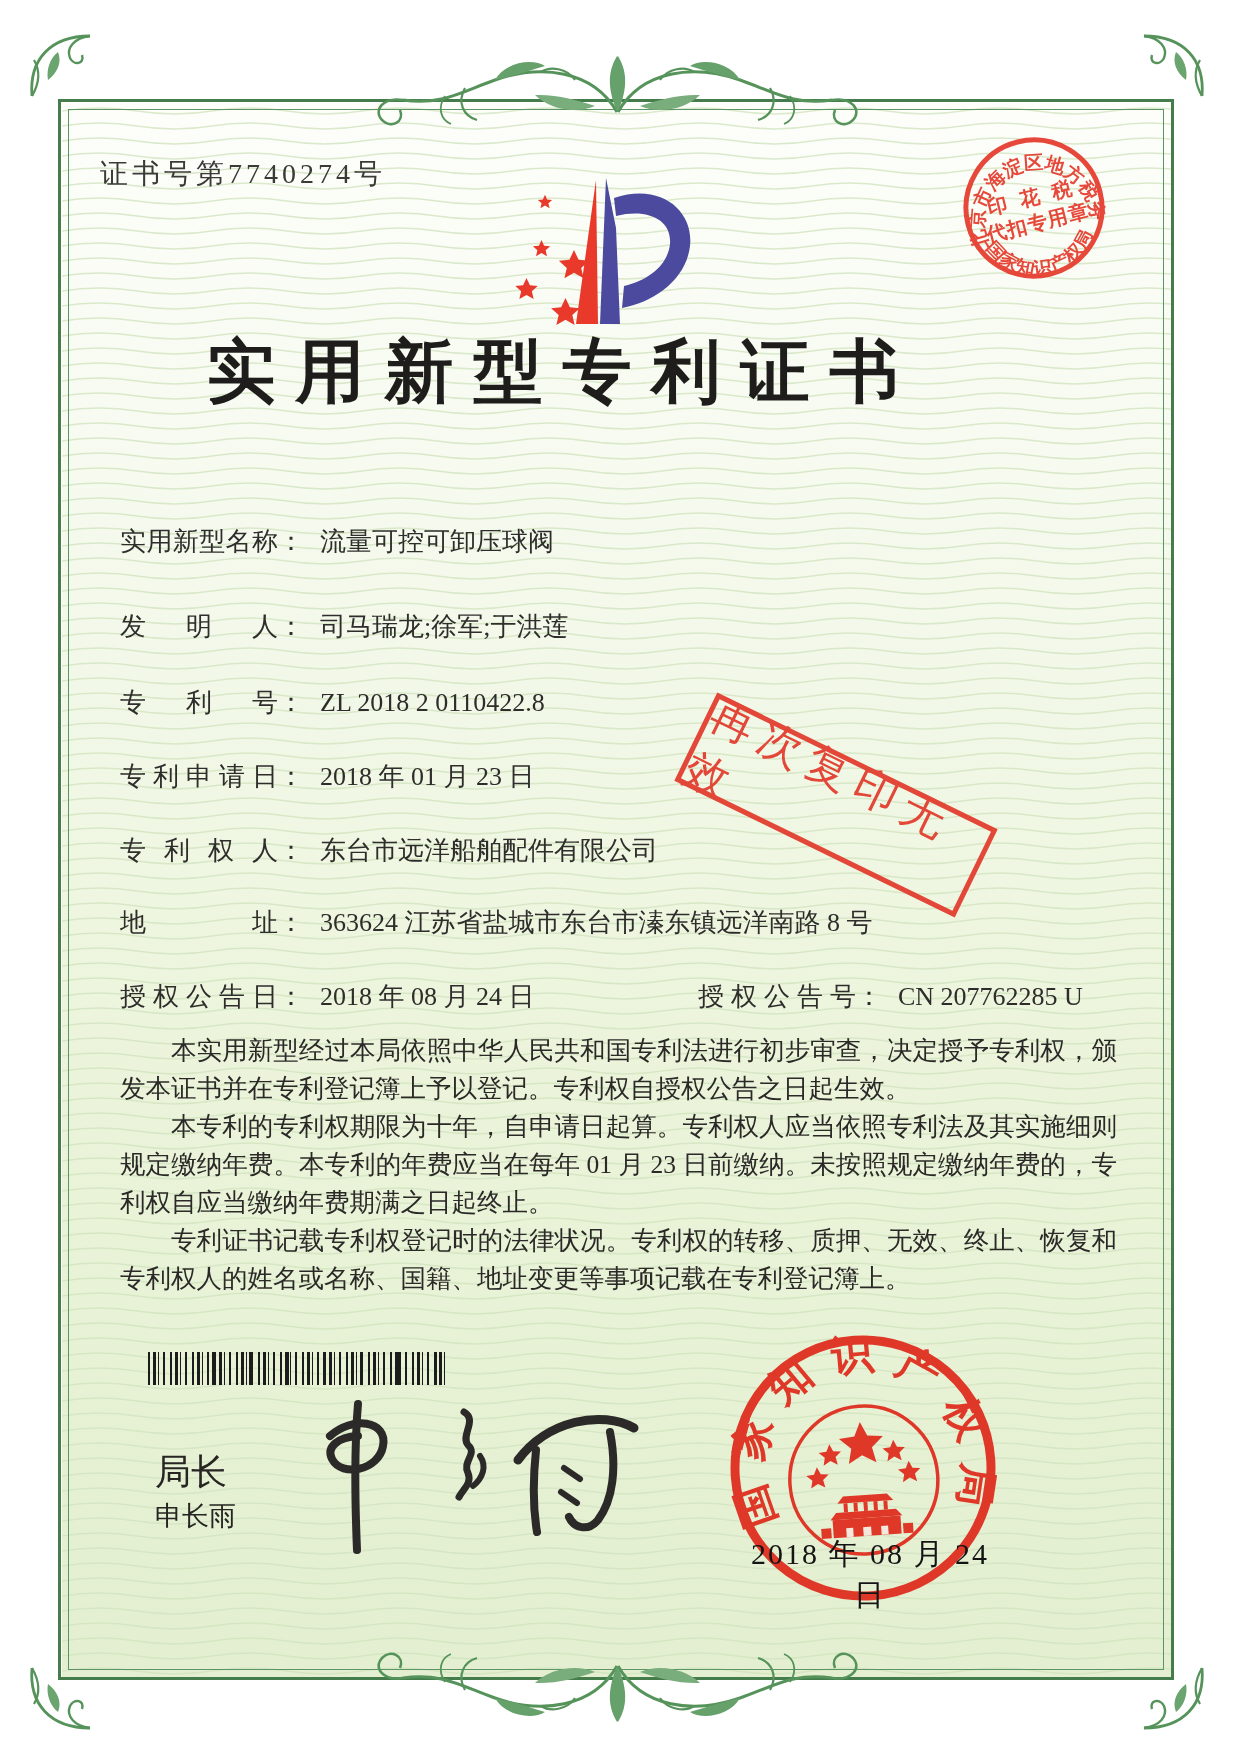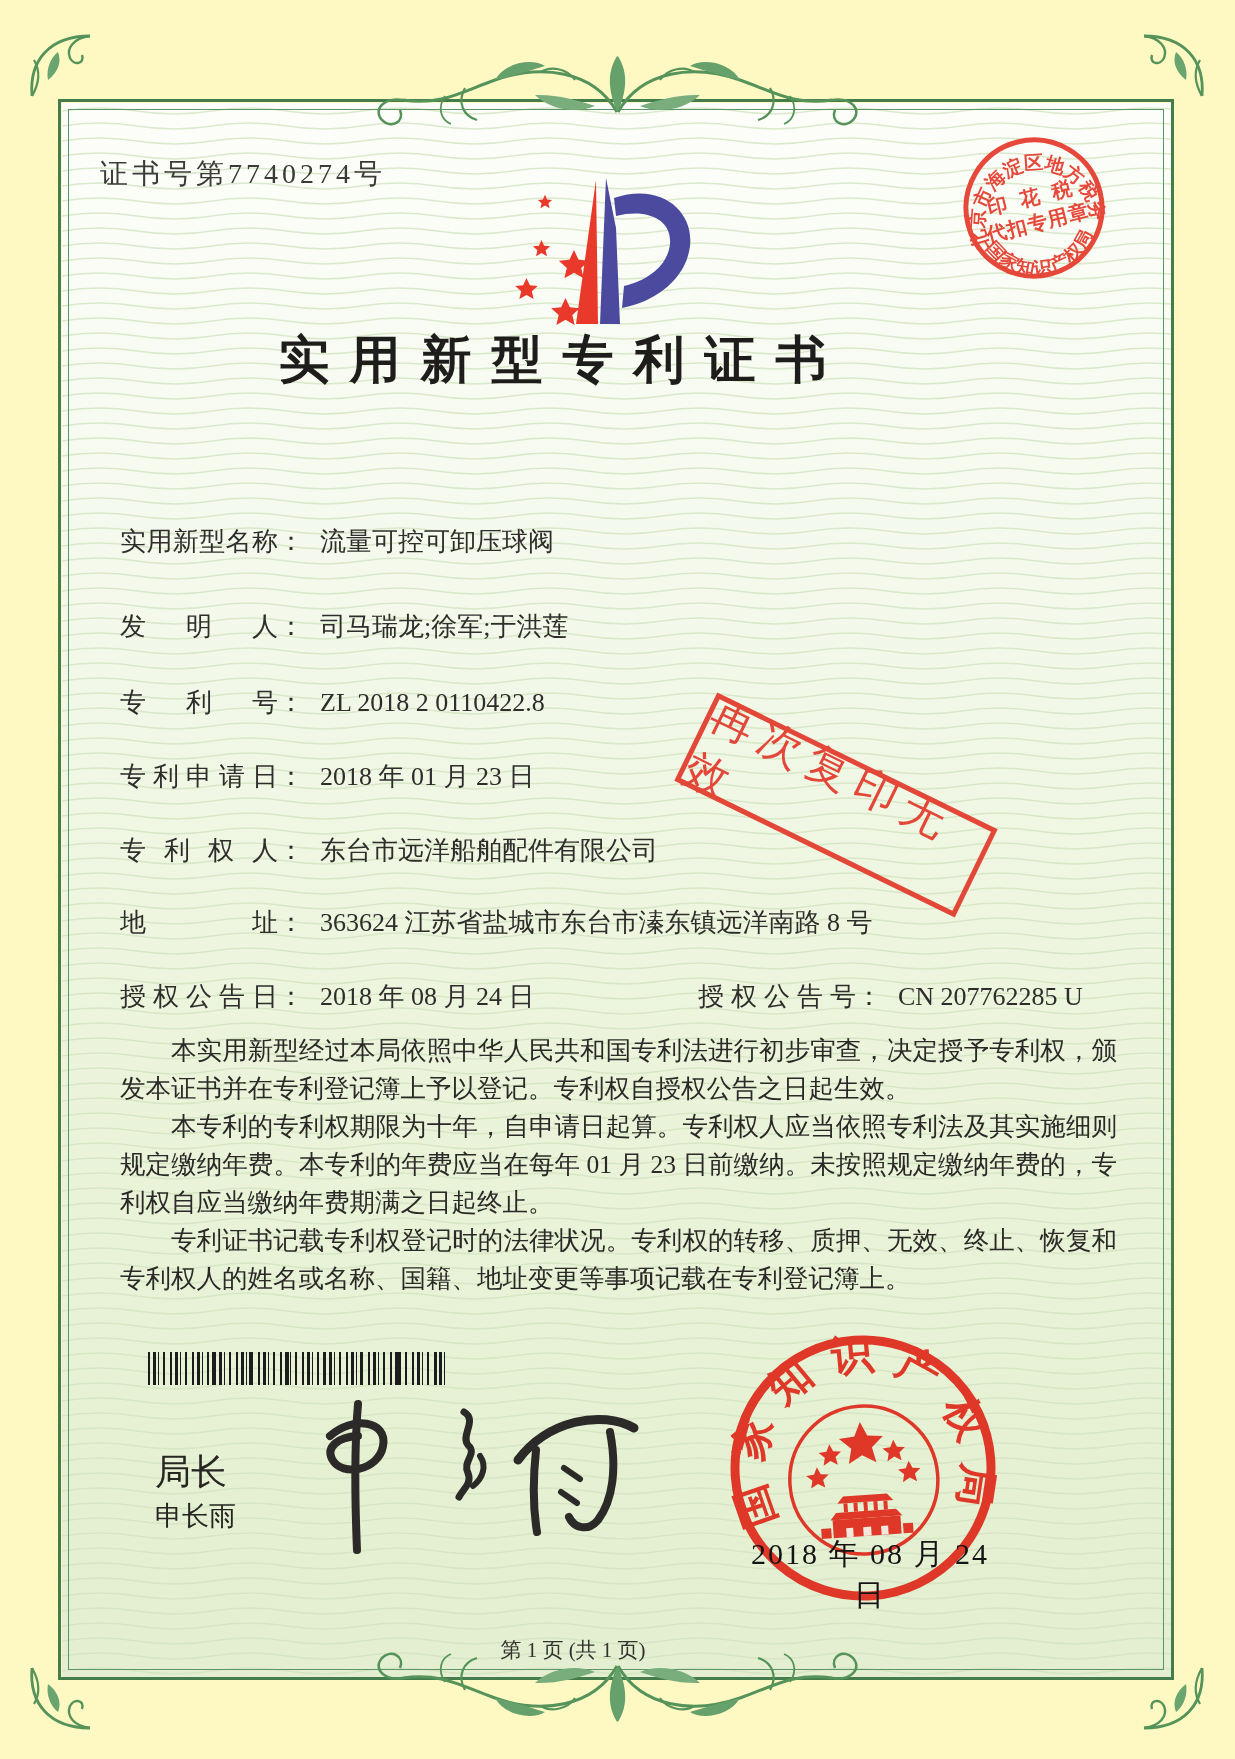--- a/index.html
+++ b/index.html
@@ -1,19 +1,19 @@
 <!DOCTYPE html>
 <html><head>
 <meta charset="utf-8">
 <style>
   html,body{margin:0;padding:0;}
   body{background:#e8e6de;}
   .page{
     position:relative;width:1235px;height:1759px;margin:0 auto;
-    background:#fef9c3;overflow:hidden;
+    background:#ffffff;overflow:hidden;
     font-family:"Liberation Serif","DejaVu Serif",serif;color:#2e2d2b;
   }
   
   .tint{
     position:absolute;left:62px;top:103px;width:1111px;height:1575px;
     background:linear-gradient(180deg,#fdfefa 0%,#f4f9ec 30%,#ebf4da 62%,#e3efd0 100%);
   }
   .waves{position:absolute;left:62px;top:103px;}
   
   .frame-outer{
@@ -30,21 +30,21 @@
   .c-tl{left:24px;top:26px;}
   .c-tr{left:1134px;top:26px;transform:scaleX(-1);}
   .c-bl{left:24px;top:1662px;transform:scaleY(-1);}
   .c-br{left:1134px;top:1662px;transform:scale(-1,-1);}
   
   .cert-no{position:absolute;left:100px;top:155px;font-size:28px;letter-spacing:4px;color:#3b3a38;}
   .logo{position:absolute;left:512px;top:172px;}
   .tax-stamp{position:absolute;left:942px;top:116px;transform:rotate(-14deg);opacity:.92;}
   .title{
     position:absolute;left:0;top:326px;width:1125px;text-align:center;
-    font-size:51px;font-weight:bold;letter-spacing:20px;color:#1e1d1b;
+    font-size:69px;font-weight:bold;letter-spacing:20px;color:#1e1d1b;
   }
   
   .fields{position:absolute;left:120px;top:0;width:1000px;}
   .field-row{position:absolute;font-size:26px;white-space:nowrap;line-height:34px;}
   .lbl{
     display:inline-block;width:158px;vertical-align:bottom;
     text-align:justify;text-align-last:justify;
   }
   .val{margin-left:16px;}
   .auth-right{position:absolute;left:578px;top:0;white-space:nowrap;font-family:Liberation Serif, serif;}
@@ -260,15 +260,14 @@
       <rect x="104" y="188" width="68" height="18"></rect>
       <rect x="92" y="196" width="10" height="10"></rect>
         <rect x="174" y="196" width="10" height="10"></rect>
       <rect x="117" y="197" width="7" height="9" fill="#f6e8dd"></rect>
       <rect x="134" y="197" width="8" height="9" fill="#f6e8dd"></rect>
       <rect x="152" y="197" width="7" height="9" fill="#f6e8dd"></rect>
     </g>
   </svg>
   <div class="seal-date">2018 年 08 月 24 日</div>
 
-  <div class="footer">第 1 页 (共 1 页)</div>
 
 </div>
 
 </body></html>

